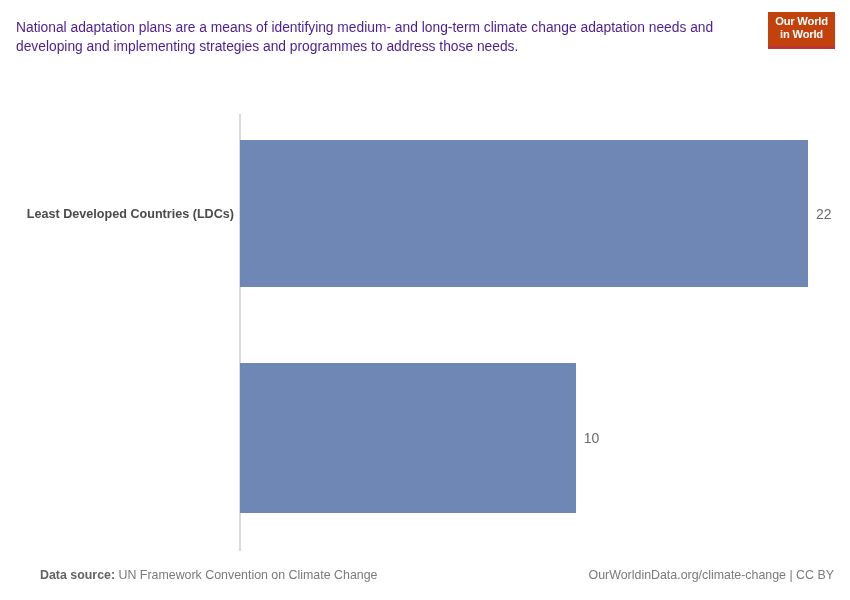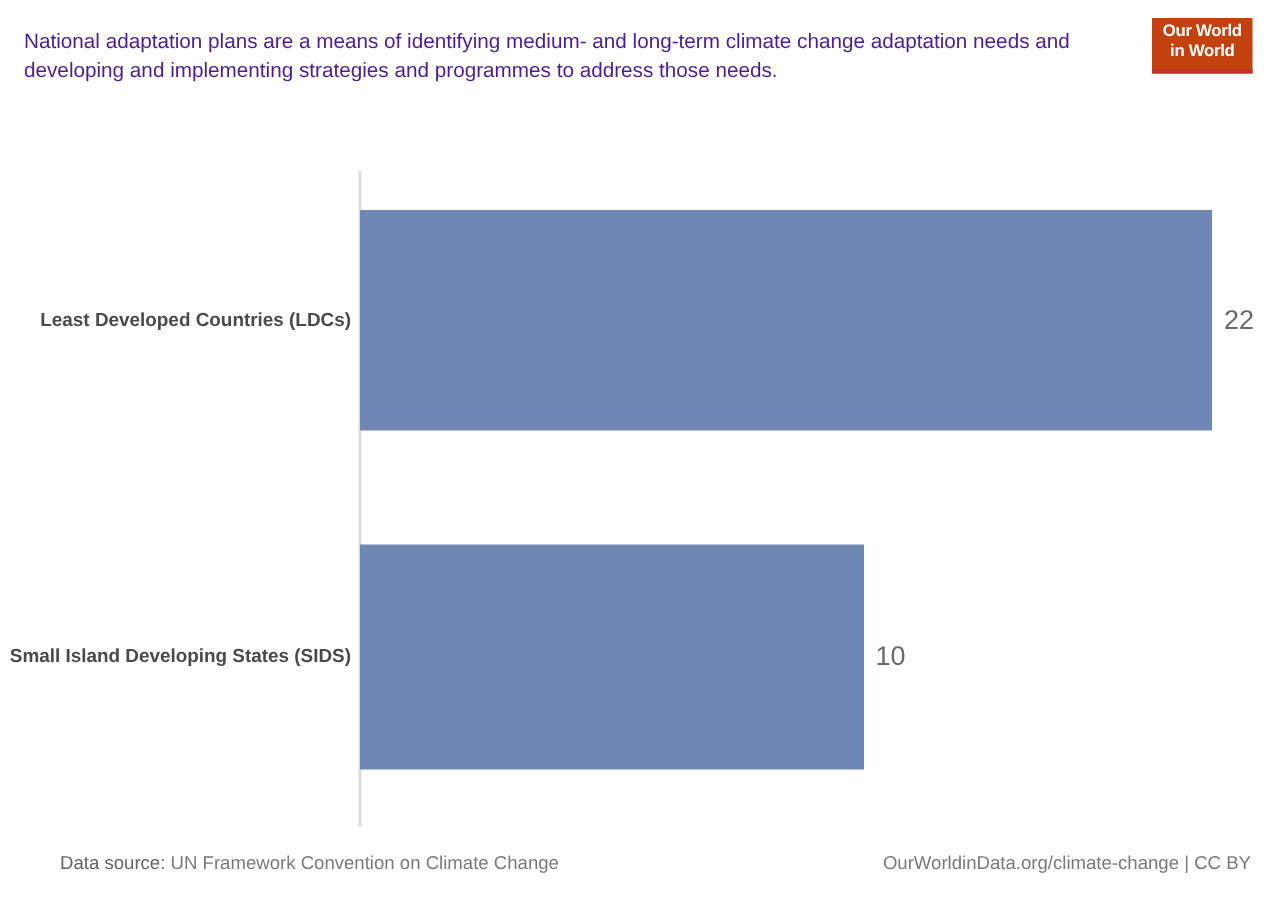--- a/index.html
+++ b/index.html
@@ -112,21 +112,21 @@
     line-height: 15px;
     color: #4a4a4a;
     text-align: right;
     white-space: nowrap;
   }
   .bar-value {
     position: absolute;
     top: 50%;
     transform: translateY(-50%);
     font-family: "Liberation Sans", sans-serif;
-    font-size: 18px;
+    font-size: 14px;
     line-height: 15px;
     color: #6a6a6a;
     white-space: nowrap;
   }
 
   
   #footer {
     position: absolute;
     left: 16px;
     top: 568px;
@@ -136,21 +136,21 @@
   #footer-left {
     position: absolute;
     left: 0;
     top: 0;
     font-family: "Liberation Sans", sans-serif;
     font-size: 12.4px;
     color: #7a7a7a;
     white-space: nowrap;
   }
   #footer-left .src-label {
-    font-weight: 400;
+    font-weight: 700;
     color: #636363;
     padding-left: 24px;
   }
   #footer-right {
     position: absolute;
     right: 0;
     top: 0;
     font-family: "Liberation Sans", sans-serif;
     font-size: 12.4px;
     color: #7a7a7a;
@@ -173,21 +173,20 @@
 <div id="plot">
   <div id="axis-line" style="background: rgb(218, 218, 218);"></div>
 
   <div class="bar-group" id="bar-group-0" style="top:140px; height:147px;">
     <span class="bar-category">Least Developed Countries (LDCs)</span>
     <span class="bar-rect" id="bar-rect-0" style="width: 568px; background: rgb(110, 135, 180);"></span>
     <span class="bar-value" id="bar-value-0" style="left: 816px;">22</span>
   </div>
 
   <div class="bar-group" id="bar-group-1" style="top:363px; height:150px;">
-    <span class="bar-category">Small Island Developing States (SIDS)</span>
     <span class="bar-rect" id="bar-rect-1" style="width: 335.636px; background: rgb(110, 135, 180);"></span>
     <span class="bar-value" id="bar-value-1" style="left: 583.636px;">10</span>
   </div>
 </div>
 
 <div id="footer">
   <div id="footer-left"><span class="src-label">Data source:</span><span> UN Framework Convention on Climate Change</span></div>
   <div id="footer-right">OurWorldinData.org/climate-change | CC BY</div>
 </div>
 

